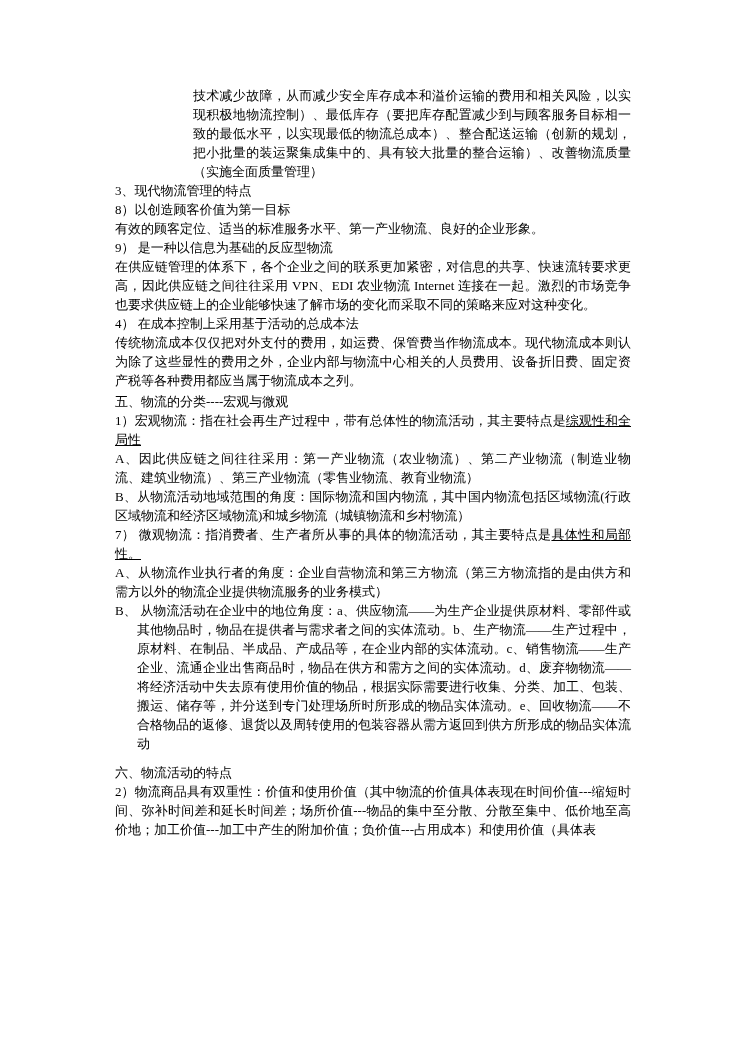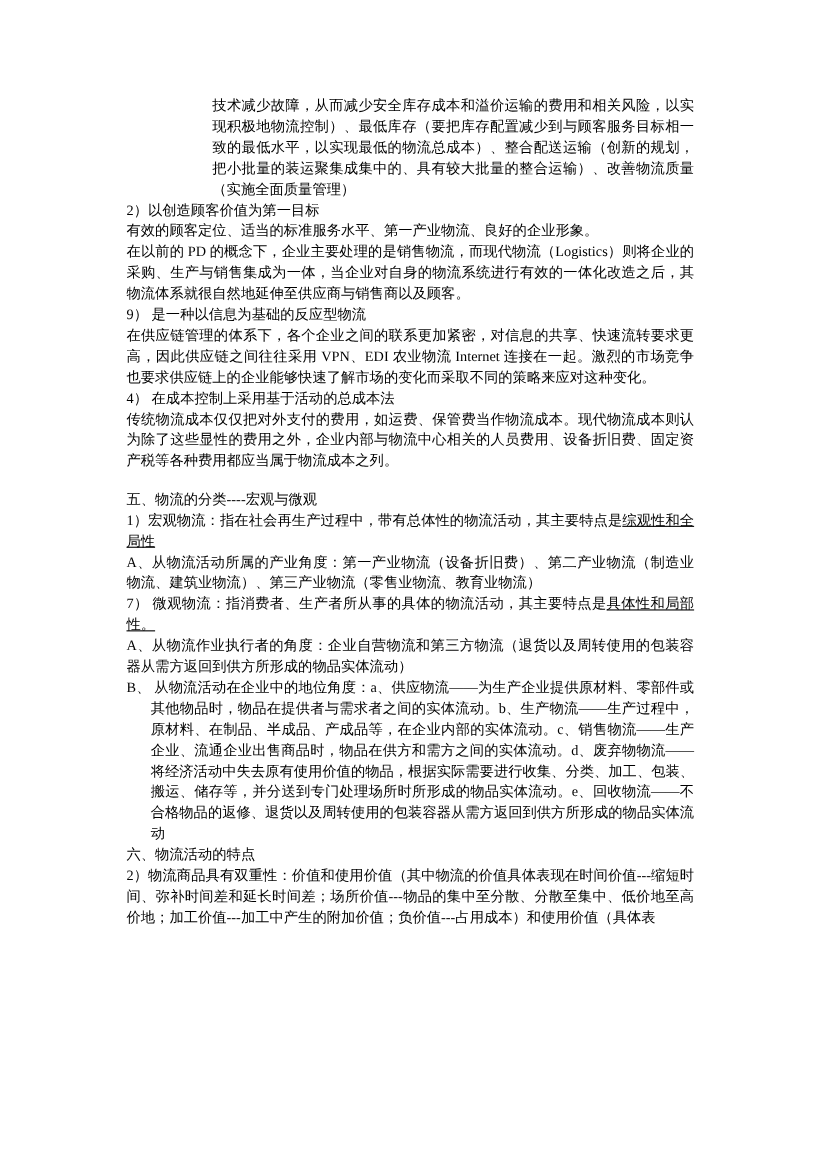--- a/index.html
+++ b/index.html
@@ -30,57 +30,58 @@
     padding: 0;
   }
   .indent-block {
     margin-left: 78px;
   }
   .hanging {
     padding-left: 22px;
     text-indent: -22px;
   }
   .sec-gap-sm {
-    margin-top: 16px;
+    margin-top: 2px;
   }
   .sec-gap-md {
-    margin-top: 0;
+    margin-top: 10px;
   }
   .u {
     text-decoration: underline;
   }
 </style>
 </head>
 <body>
 
 <div class="page">
   <div class="content">
 
     <p class="para indent-block">技术减少故障，从而减少安全库存成本和溢价运输的费用和相关风险，以实现积极地物流控制）、最低库存（要把库存配置减少到与顾客服务目标相一致的最低水平，以实现最低的物流总成本）、整合配送运输（创新的规划，把小批量的装运聚集成集中的、具有较大批量的整合运输）、改善物流质量（实施全面质量管理）</p>
 
+    <p class="para">3、现代物流管理的特点</p>
 
-    <p class="para">2）以创造顾客价值为第一目标</p>
+    <p class="para">8）以创造顾客价值为第一目标</p>
     <p class="para">有效的顾客定位、适当的标准服务水平、第一产业物流、良好的企业形象。</p>
 
-    <p class="para">在以前的 PD 的概念下，企业主要处理的是销售物流，而现代物流（Logistics）则将企业的采购、生产与销售集成为一体，当企业对自身的物流系统进行有效的一体化改造之后，其物流体系就很自然地延伸至供应商与销售商以及顾客。</p>
 
     <p class="para">9） 是一种以信息为基础的反应型物流</p>
     <p class="para">在供应链管理的体系下，各个企业之间的联系更加紧密，对信息的共享、快速流转要求更高，因此供应链之间往往采用 VPN、EDI 农业物流 Internet 连接在一起。激烈的市场竞争也要求供应链上的企业能够快速了解市场的变化而采取不同的策略来应对这种变化。</p>
 
     <p class="para">4） 在成本控制上采用基于活动的总成本法</p>
     <p class="para">传统物流成本仅仅把对外支付的费用，如运费、保管费当作物流成本。现代物流成本则认为除了这些显性的费用之外，企业内部与物流中心相关的人员费用、设备折旧费、固定资产税等各种费用都应当属于物流成本之列。</p>
 
     <p class="para sec-gap-sm">五、物流的分类----宏观与微观</p>
 
     <p class="para"><span>1）宏观物流：指在社会再生产过程中，带有总体性的物流活动，其主要特点是</span><span class="u">综观性和全局性</span></p>
 
-    <p class="para">A、从物流活动所属的产业角度：第一产业物流（设备折旧费）、第二产业物流（制造业物流、建筑业物流）、第三产业物流（零售业物流、教育业物流）</p>
+    <p class="para">A、因此供应链之间往往采用：第一产业物流（农业物流）、第二产业物流（制造业物流、建筑业物流）、第三产业物流（零售业物流、教育业物流）</p>
+    <p class="para">B、从物流活动地域范围的角度：国际物流和国内物流，其中国内物流包括区域物流(行政区域物流和经济区域物流)和城乡物流（城镇物流和乡村物流）</p>
 
     <p class="para"><span>7） 微观物流：指消费者、生产者所从事的具体的物流活动，其主要特点是</span><span class="u">具体性和局部性。</span></p>
 
-    <p class="para">A、从物流作业执行者的角度：企业自营物流和第三方物流（退货以及周转使用的包装容器从需方返回到供方所形成的物品实体流动）</p>
+    <p class="para">A、从物流作业执行者的角度：企业自营物流和第三方物流（第三方物流指的是由供方和需方以外的物流企业提供物流服务的业务模式）</p>
     <p class="para hanging">B、 从物流活动在企业中的地位角度：a、供应物流——为生产企业提供原材料、零部件或其他物品时，物品在提供者与需求者之间的实体流动。b、生产物流——生产过程中，原材料、在制品、半成品、产成品等，在企业内部的实体流动。c、销售物流——生产企业、流通企业出售商品时，物品在供方和需方之间的实体流动。d、废弃物物流——将经济活动中失去原有使用价值的物品，根据实际需要进行收集、分类、加工、包装、搬运、储存等，并分送到专门处理场所时所形成的物品实体流动。e、回收物流——不合格物品的返修、退货以及周转使用的包装容器从需方返回到供方所形成的物品实体流动</p>
 
     <p class="para sec-gap-md">六、物流活动的特点</p>
     <p class="para">2）物流商品具有双重性：价值和使用价值（其中物流的价值具体表现在时间价值---缩短时间、弥补时间差和延长时间差；场所价值---物品的集中至分散、分散至集中、低价地至高价地；加工价值---加工中产生的附加价值；负价值---占用成本）和使用价值（具体表</p>
 
   </div>
 </div>
 
 </body></html>

